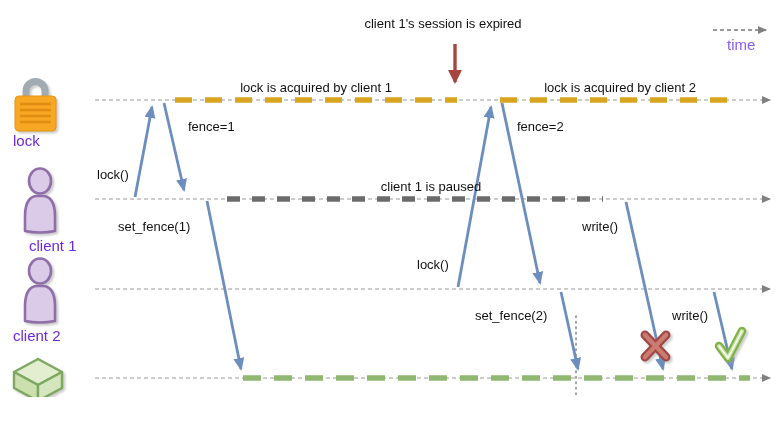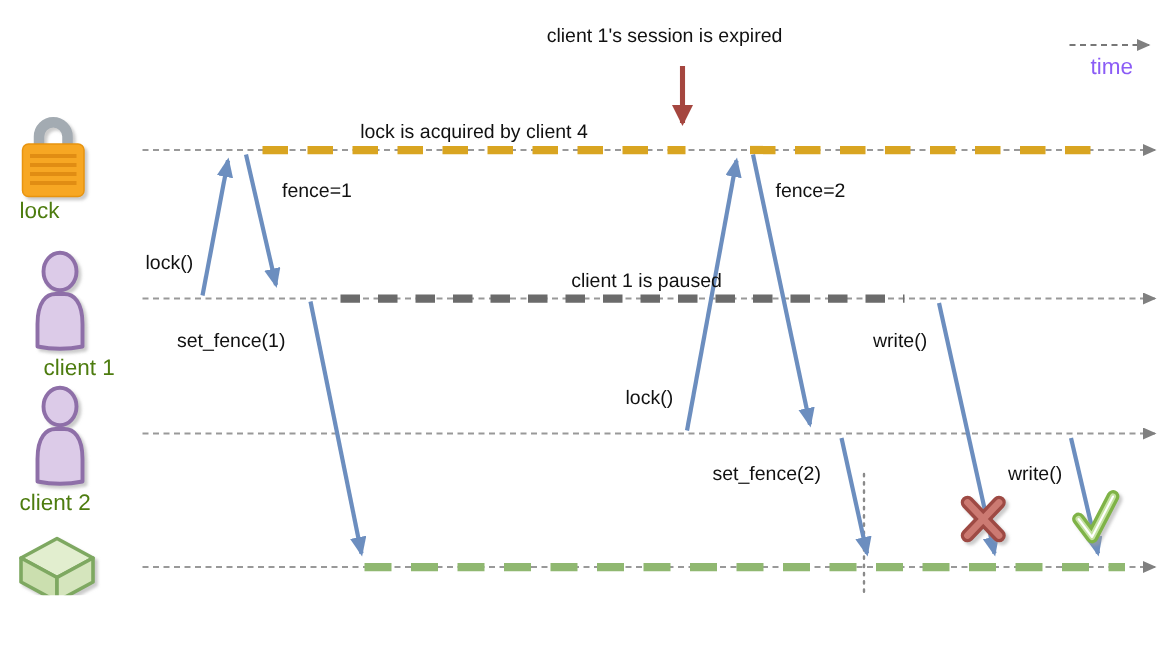--- a/index.html
+++ b/index.html
@@ -1,21 +1,21 @@
 <!DOCTYPE html>
 <html><head>
 <meta charset="utf-8">
 <style>
   html,body{margin:0;padding:0;background:#ffffff;}
   #canvas{position:relative;width:784px;height:397px;background:#ffffff;overflow:hidden;
           font-family:"Liberation Sans",sans-serif;color:#111;}
   svg{position:absolute;left:0;top:0;}
   .lbl{position:absolute;font-size:13px;white-space:nowrap;color:#111;}
   .lbl.centered{transform:translateX(-50%);}
-  .lane-lbl{position:absolute;font-size:15px;white-space:nowrap;color:#4d7c0f;}
+  .lane-lbl{position:absolute;font-size:15px;white-space:nowrap;color:#6d28d9;}
   .time-lbl{position:absolute;font-size:15px;white-space:nowrap;color:#8b5cf6;}
   .icon-shadow{filter:drop-shadow(2px 2px 1px rgba(160,160,160,.55));}
 </style>
 </head>
 <body>
 
 <div id="canvas">
 
   <svg width="784" height="431" viewBox="0 0 784 431">
     <defs>
@@ -92,21 +92,22 @@
     <g class="icon-shadow" stroke="#7EA861" stroke-width="2.4" stroke-linejoin="round">
       <path d="M14,372 L38,359 L62,372 L38,385 Z" fill="#E2EECF"></path>
       <path d="M14,372 L38,385 L38,401 L14,388 Z" fill="#CBDFAF"></path>
       <path d="M62,372 L38,385 L38,401 L62,388 Z" fill="#D5E5BD"></path>
     </g>
   </svg>
 
   <div class="lbl centered" style="left:443px;top:16px;">client 1's session is expired</div>
   <div class="time-lbl" style="left:727px;top:36px;">time</div>
 
-  <div class="lbl centered" style="left:316px;top:80px;">lock is acquired by client 4</div>
+  <div class="lbl centered" style="left:316px;top:80px;">lock is acquired by client 1</div>
+  <div class="lbl centered" style="left:620px;top:80px;">lock is acquired by client 2</div>
   <div class="lbl centered" style="left:387px;top:179px;margin-left:44px;">client 1 is paused</div>
 
   <div class="lbl" style="left:97px;top:167px;">lock()</div>
   <div class="lbl" style="left:176px;top:119px;margin-left:12px;">fence=1</div>
   <div class="lbl" style="left:118px;top:219px;">set_fence(1)</div>
   <div class="lbl" style="left:417px;top:257px;">lock()</div>
   <div class="lbl" style="left:517px;top:119px;">fence=2</div>
   <div class="lbl" style="left:475px;top:308px;">set_fence(2)</div>
   <div class="lbl" style="left:582px;top:219px;">write()</div>
   <div class="lbl" style="left:672px;top:308px;">write()</div>

